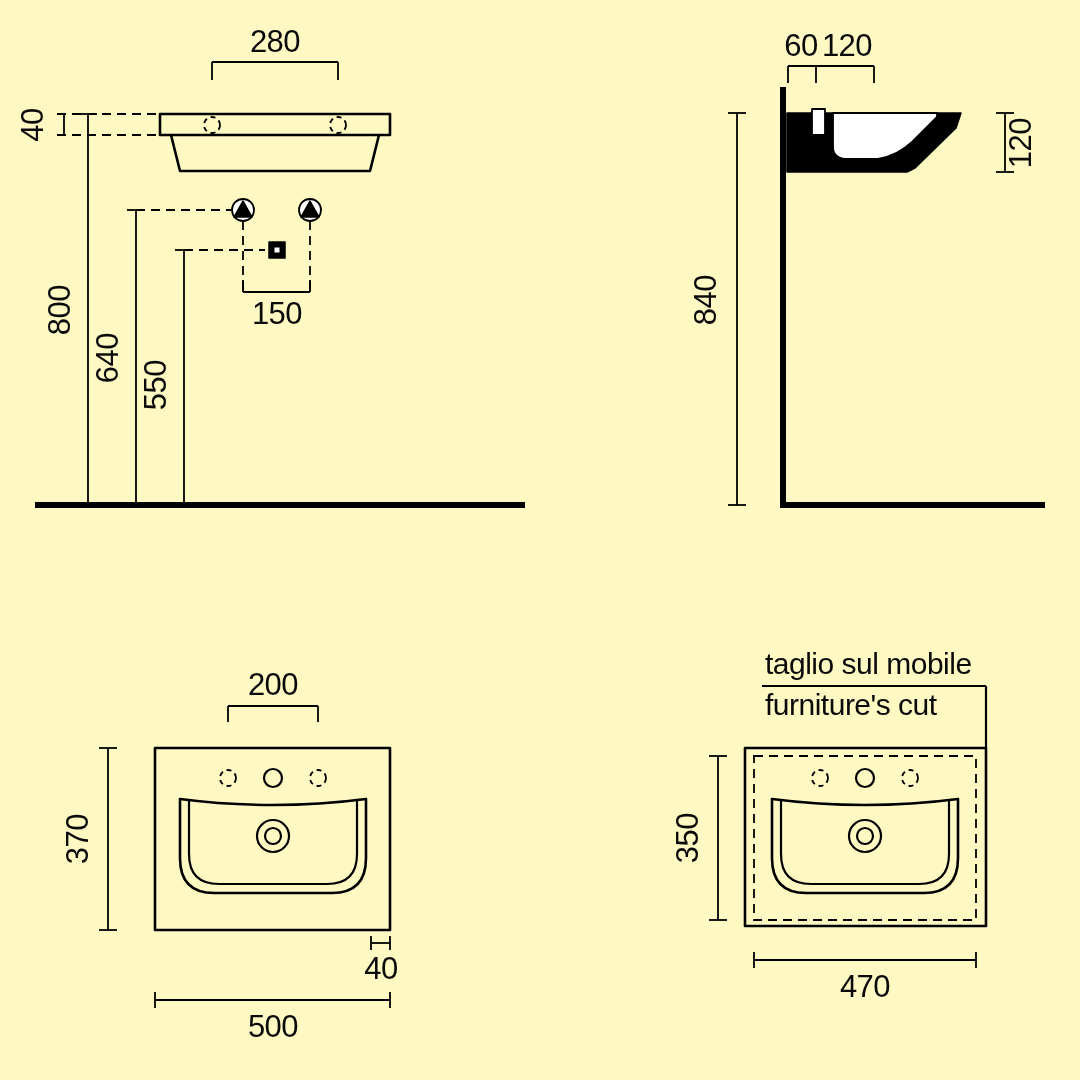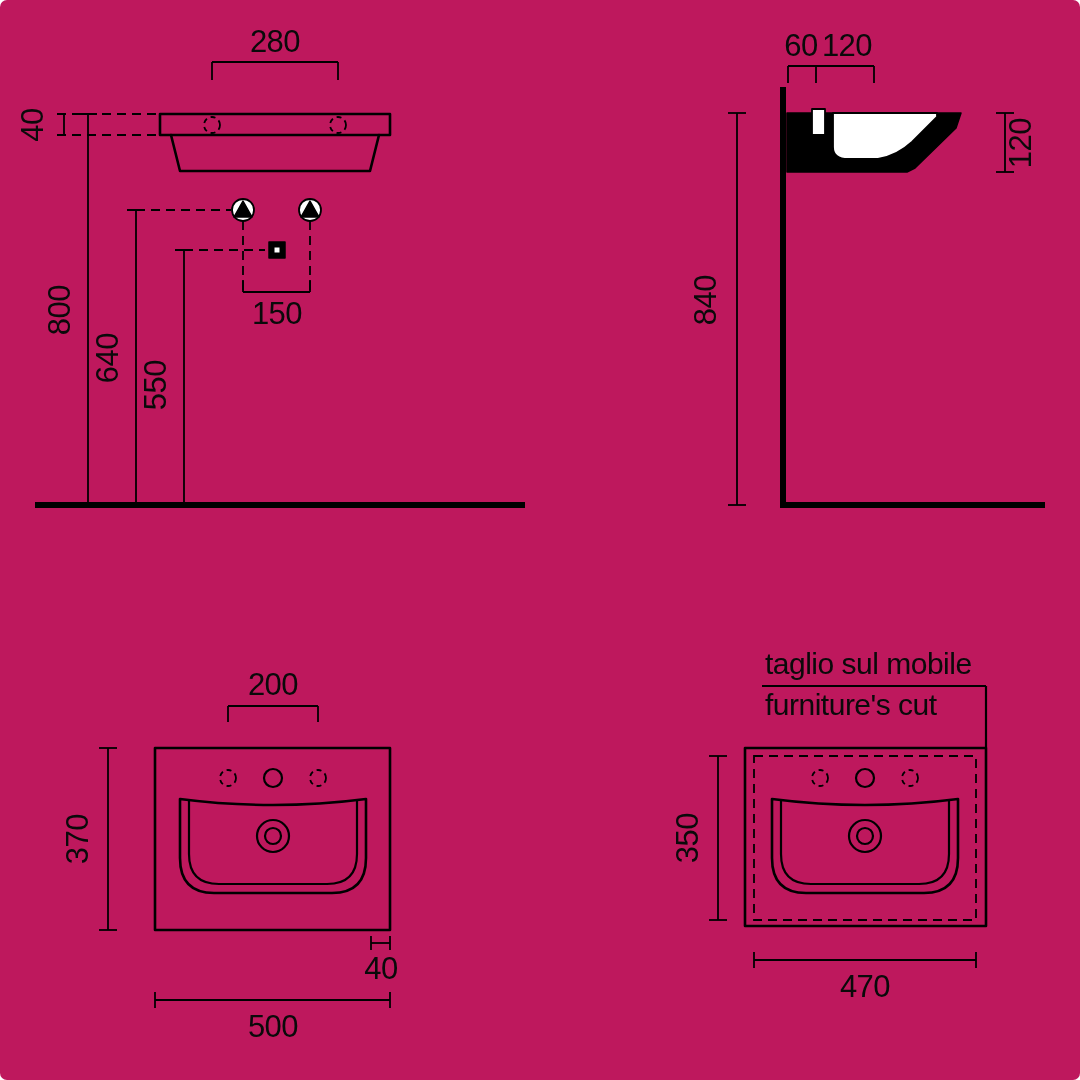--- a/index.html
+++ b/index.html
@@ -1,16 +1,16 @@
 <!DOCTYPE html>
 <html><head>
 <meta charset="utf-8">
 <style>
   html,body{margin:0;padding:0;background:#ffffff;}
-  .page{width:1080px;height:1080px;background:#be185d;position:relative;overflow:hidden;border-radius:7px;}
+  .page{width:1080px;height:1080px;background:#fef9c3;position:relative;overflow:hidden;}
   svg{display:block;}
   .outline{fill:none;stroke:#000;stroke-width:2.6;stroke-linejoin:round;stroke-linecap:round;}
   .thin{fill:none;stroke:#000;stroke-width:1.8;stroke-linecap:butt;}
   .thin2{fill:none;stroke:#000;stroke-width:2.2;stroke-linecap:butt;}
   .dash{fill:none;stroke:#000;stroke-width:1.8;stroke-dasharray:9 6;}
   .dashc{fill:none;stroke:#000;stroke-width:1.8;stroke-dasharray:5 4;}
   .heavy{fill:none;stroke:#000;stroke-width:6;stroke-linecap:butt;}
   .blk{fill:#000;stroke:#000;stroke-width:1.5;stroke-linejoin:round;}
   .wht{fill:#fff;stroke:#000;stroke-width:1.8;stroke-linejoin:round;}
   text{font-family:"Liberation Sans","DejaVu Sans",sans-serif;font-size:31px;fill:#0a0a0a;letter-spacing:-0.5px;}

